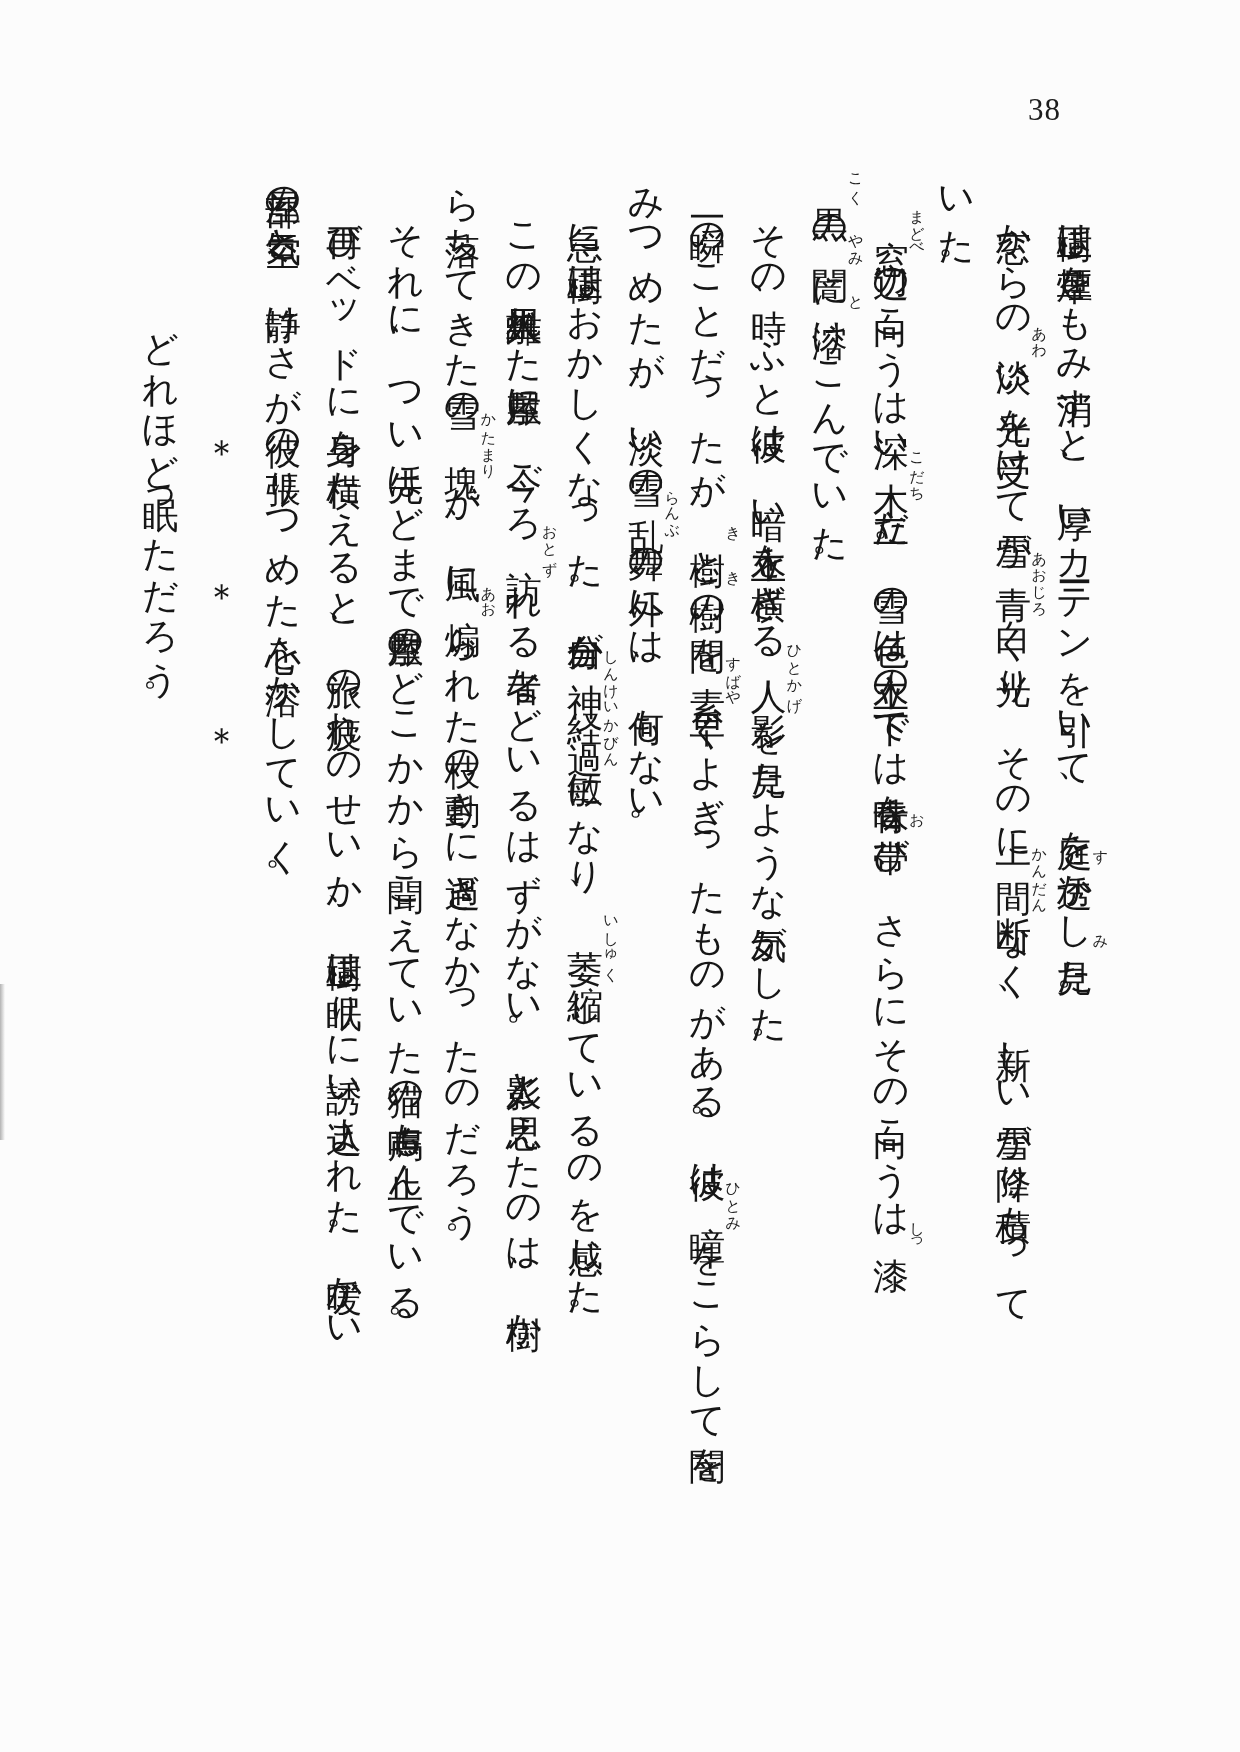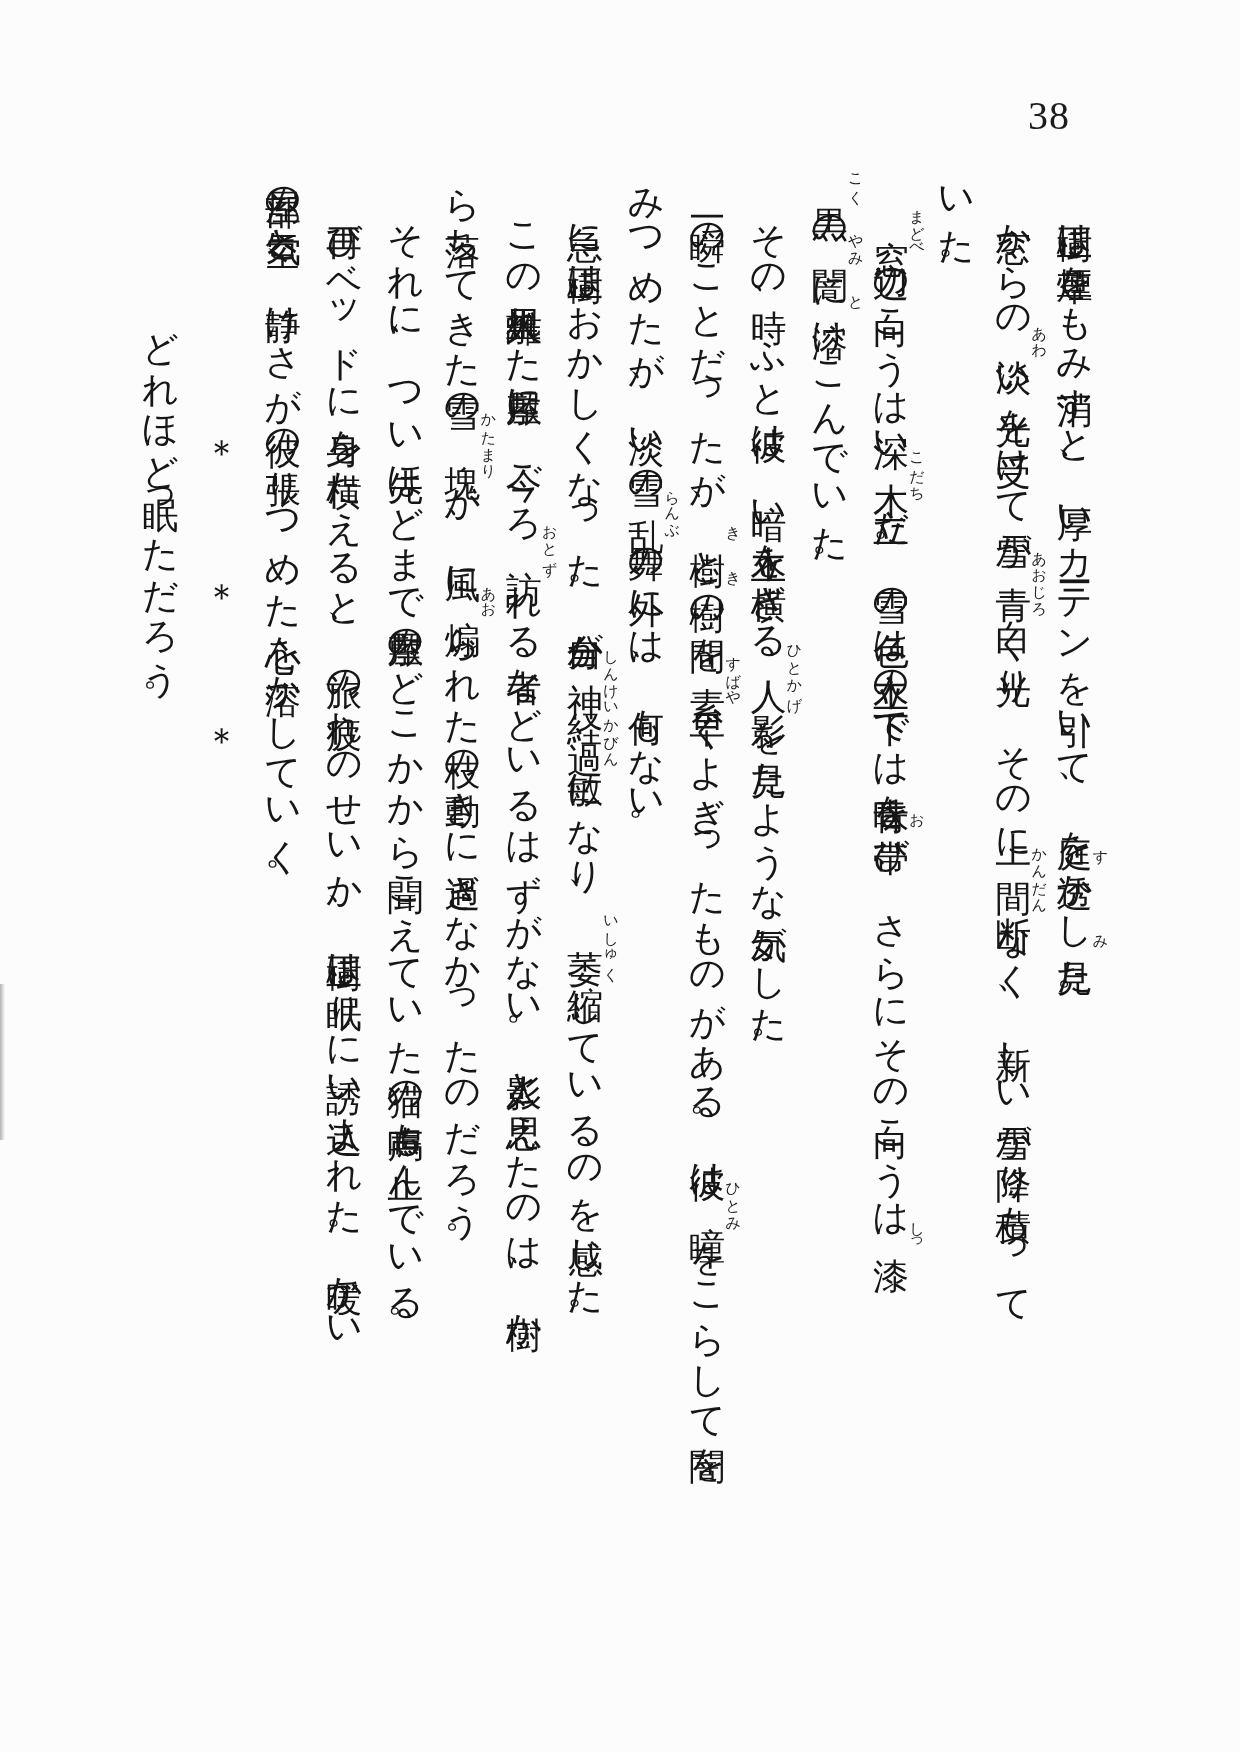--- a/index.html
+++ b/index.html
@@ -15,21 +15,21 @@
     font-family: "Liberation Serif", serif;
   }
   .page {
     position: absolute;
     inset: 0;
   }
   .page-number {
     position: absolute;
     left: 1028px;
     top: 92px;
-    font-size: 40px;
+    font-size: 31px;
     color: #1c1c1c;
     letter-spacing: 1px;
     font-family: "Liberation Serif", serif;
   }
   .text-block {
     position: absolute;
     inset: 0;
   }
   .vcol {
     position: absolute;

